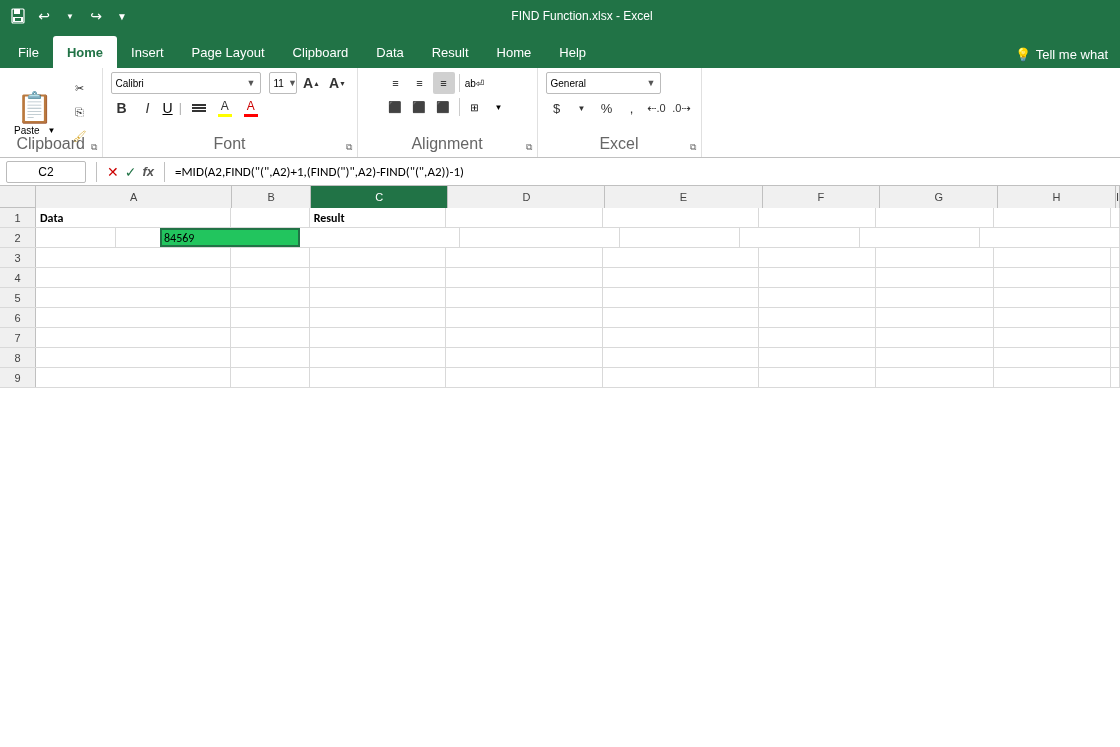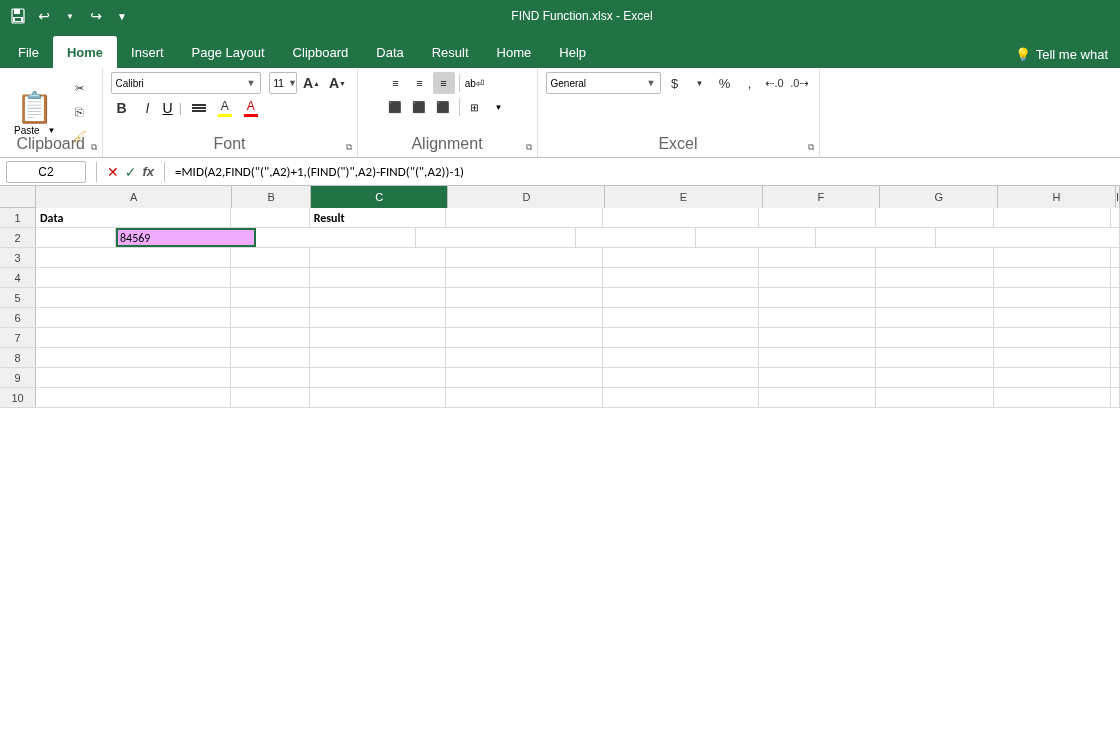--- a/index.html
+++ b/index.html
@@ -209,23 +209,24 @@
     .cell.col-b { width: 80px; }
     .cell.col-c { width: 140px; }
     .cell.col-d { width: 160px; }
     .cell.col-e { width: 160px; }
     .cell.col-f { width: 120px; }
     .cell.col-g { width: 120px; }
     .cell.col-h { width: 120px; }
     .cell.col-i { flex: 1; }
     .cell.header-cell { font-weight: bold; }
     .cell.selected-cell {
-      background: #f0abfc;
+      background: #22c55e;
       outline: 2px solid #217346;
       outline-offset: -2px;
+      margin-left: 44px;
     }
 
     
     .align-row { display: flex; align-items: center; gap: 2px; }
     .align-btn {
       width: 22px; height: 22px; display: flex; align-items: center;
       justify-content: center; cursor: pointer; border-radius: 2px; font-size: 11px;
     }
 
     .ribbon-expand {
@@ -375,21 +376,21 @@
         <div style="width:1px; height:18px; background:#ccc; margin:0 2px;"></div>
         <div class="align-btn" style="font-size:10px;">⊞</div>
         <div class="align-btn" style="font-size:8px;">▼</div>
       </div>
     </div>
     <div class="ribbon-group-label">Alignment</div>
     <div class="ribbon-expand">⧉</div>
   </div>
 
   <div class="ribbon-group number-group" style="min-width:130px;">
-    <div class="ribbon-group-content" style="flex-direction:row; gap:3px; align-items:flex-start; padding-bottom:16px;">
+    <div class="ribbon-group-content" style="flex-direction:column; gap:3px; align-items:flex-start; padding-bottom:16px;">
       <div class="select-wrapper" style="width:115px;">
         <span class="select-text">General</span>
         <span class="select-arrow">▼</span>
       </div>
       <div class="number-row">
         <div class="num-btn" style="font-size:13px;">$</div>
         <div class="num-btn" style="font-size:8px;">▼</div>
         <div class="num-btn" style="font-size:13px;">%</div>
         <div class="num-btn" style="font-size:13px;">,</div>
         <div class="num-btn" style="font-size:11px;">⇠.0</div>
@@ -532,27 +533,15 @@
         <div class="cell col-a"></div>
         <div class="cell col-b"></div>
         <div class="cell col-c"></div>
         <div class="cell col-d"></div>
         <div class="cell col-e"></div>
         <div class="cell col-f"></div>
         <div class="cell col-g"></div>
         <div class="cell col-h"></div>
         <div class="cell col-i"></div>
       </div>
-      <div class="grid-row">
-        <div class="row-num">10</div>
-        <div class="cell col-a"></div>
-        <div class="cell col-b"></div>
-        <div class="cell col-c"></div>
-        <div class="cell col-d"></div>
-        <div class="cell col-e"></div>
-        <div class="cell col-f"></div>
-        <div class="cell col-g"></div>
-        <div class="cell col-h"></div>
-        <div class="cell col-i"></div>
-      </div>
     </div>
 
 </div>
 
 </body></html>

